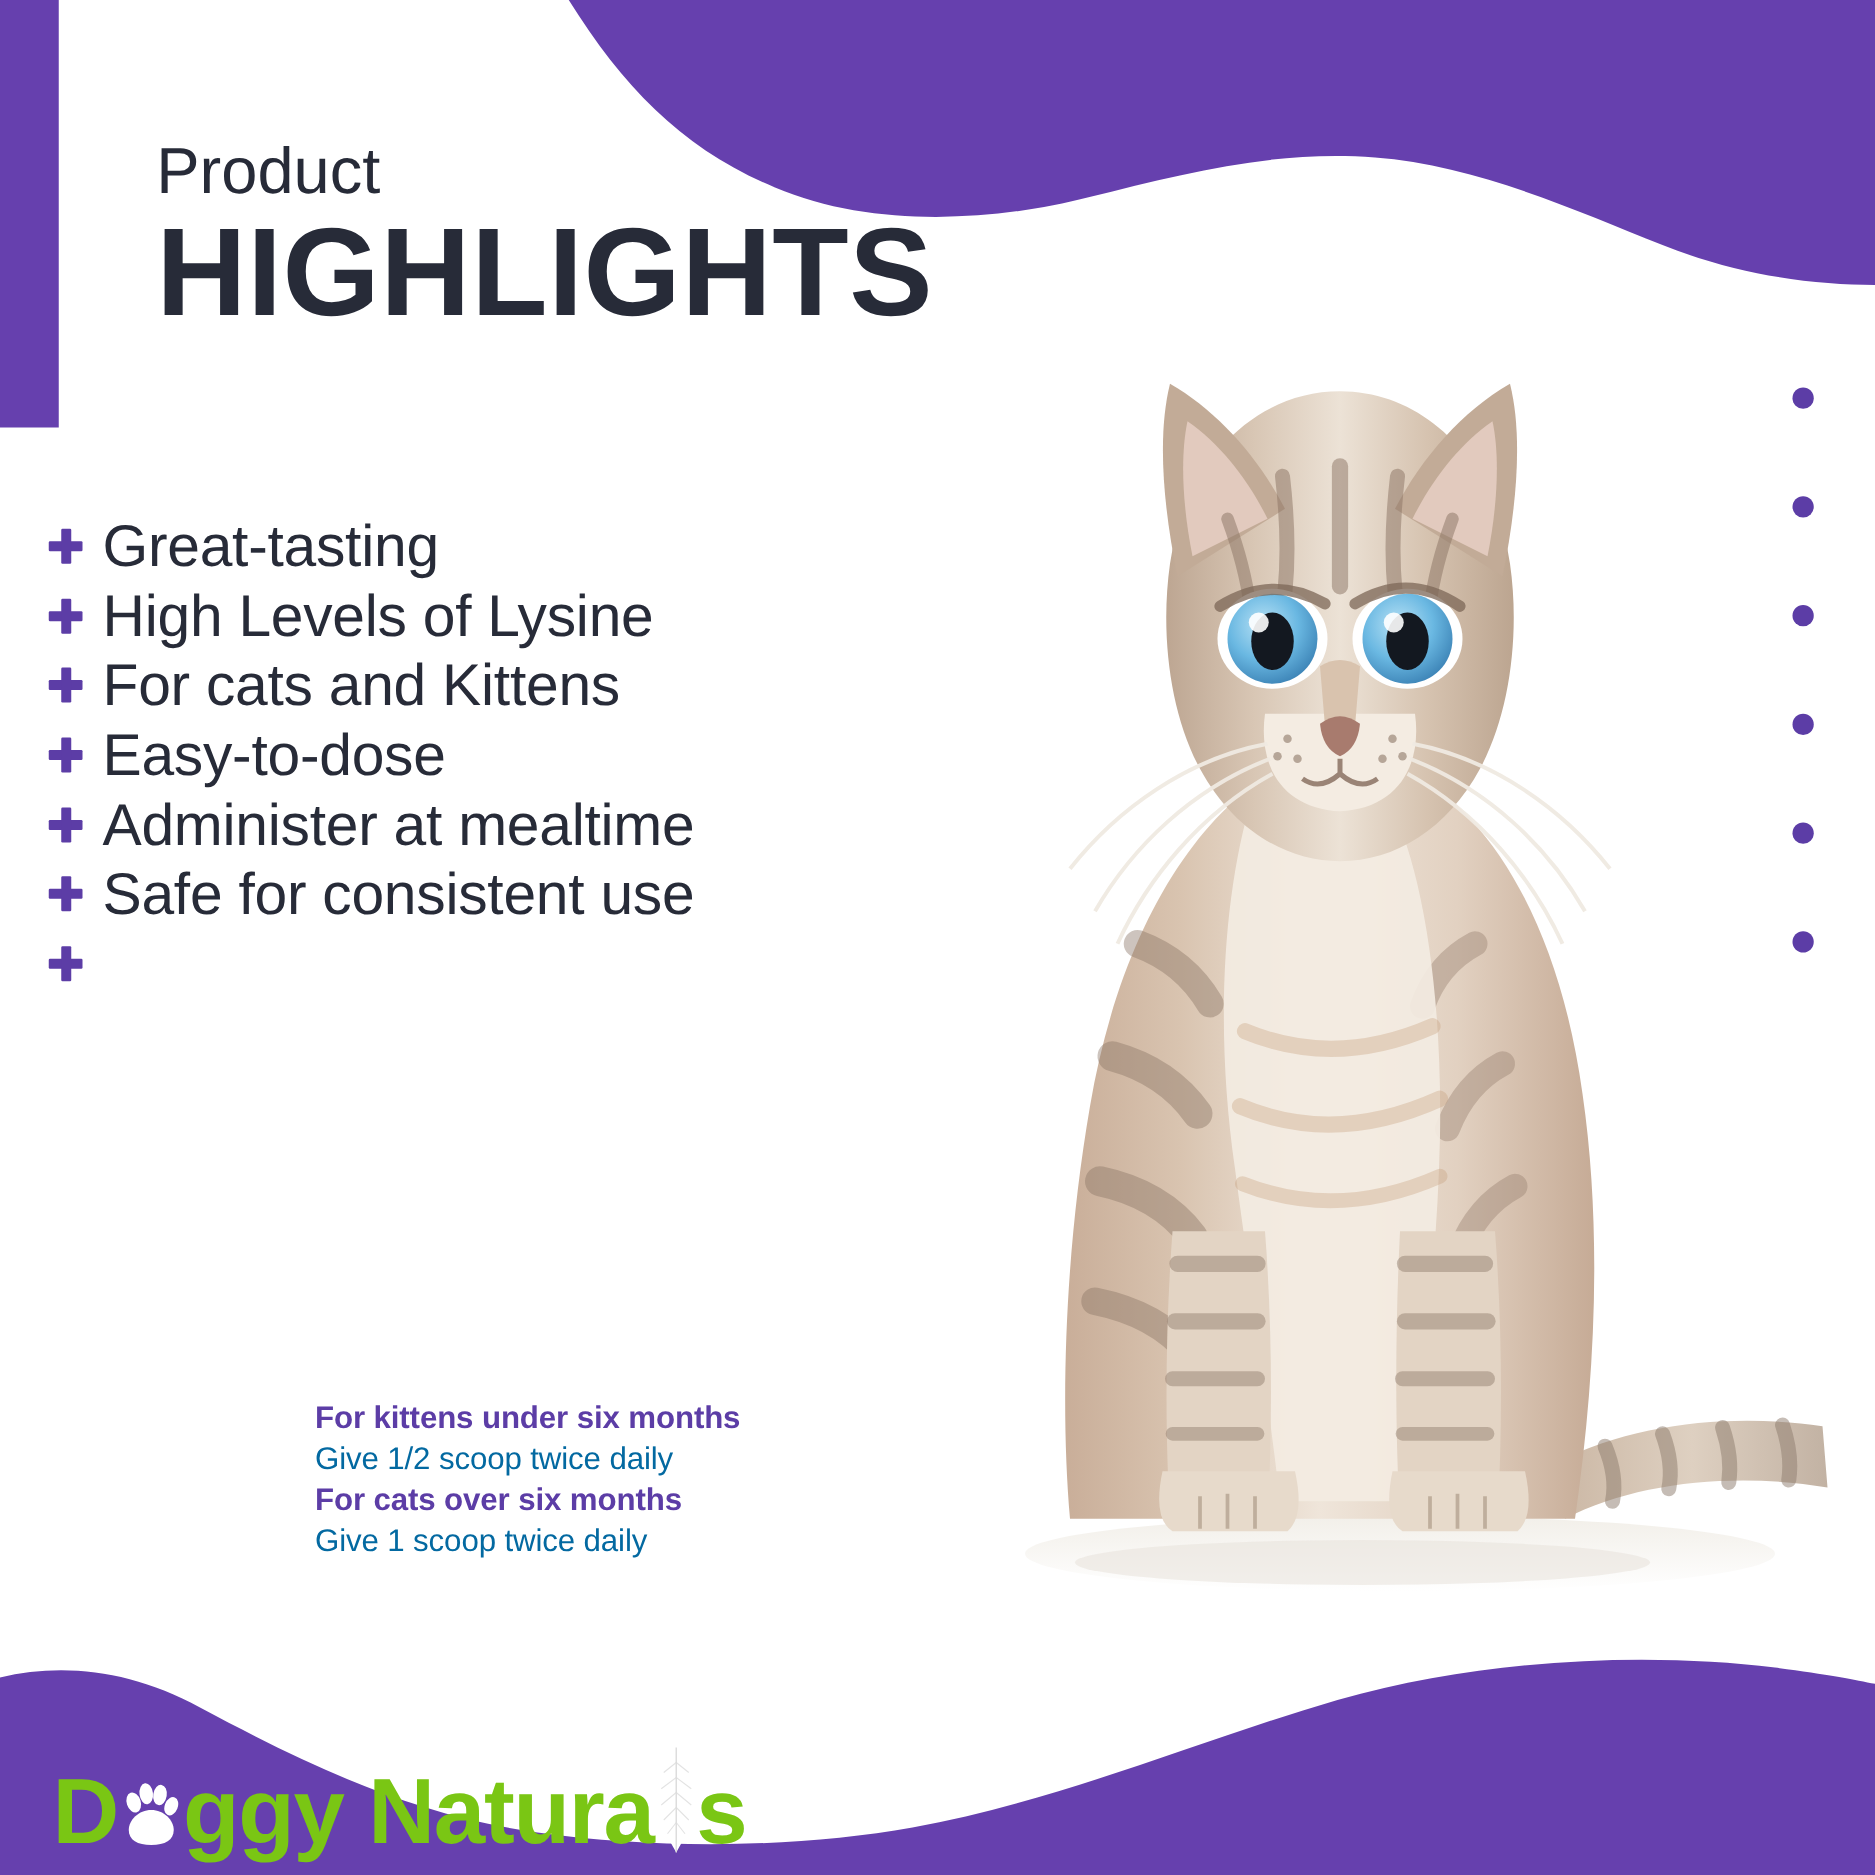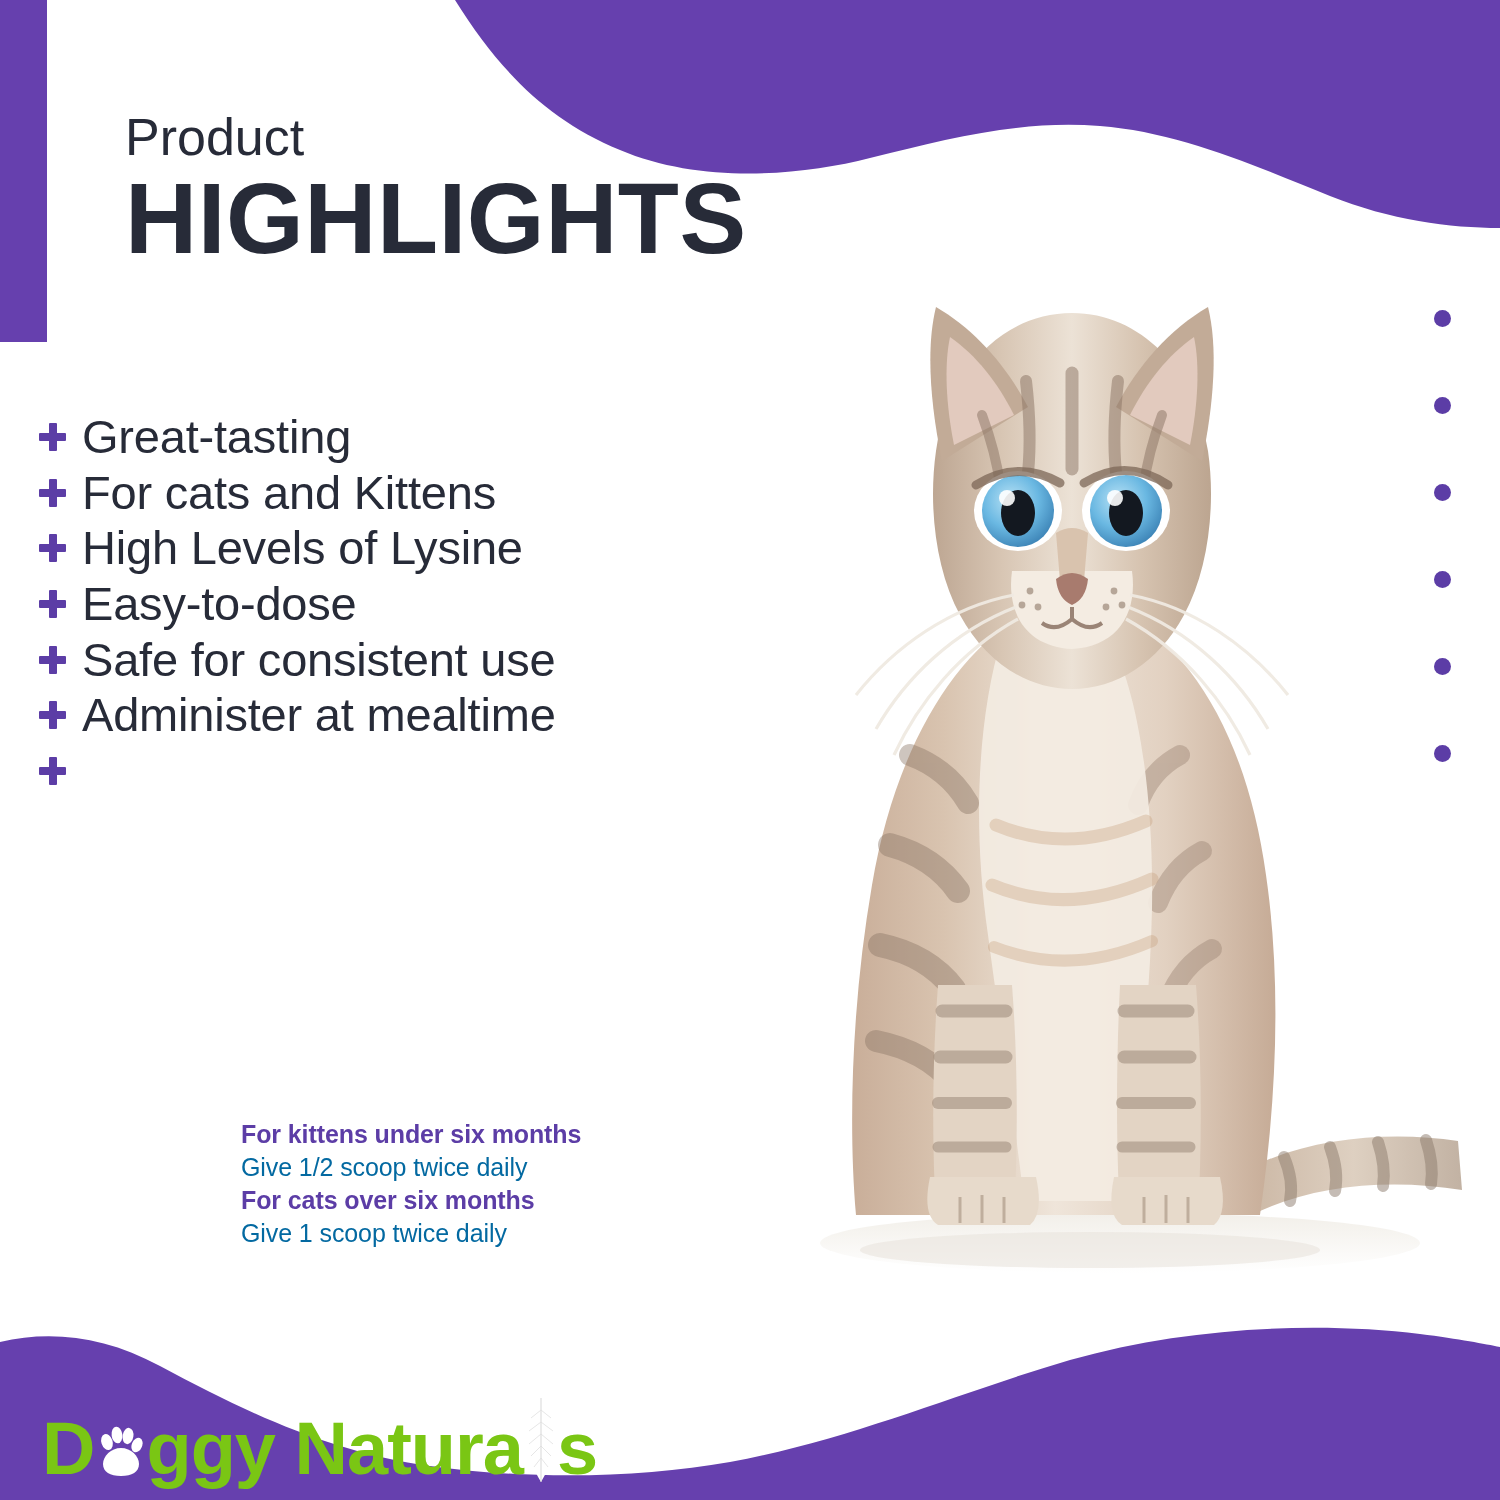--- a/index.html
+++ b/index.html
@@ -97,21 +97,21 @@
     font-size: 47px;
     font-weight: 400;
     color: #272b38;
     line-height: 1.12;
     letter-spacing: -0.2px;
   }
 
   
   .dosage {
     position: absolute;
-    left: 241px;
+    left: 252px;
     top: 1118px;
     z-index: 5;
   }
   .dose-head {
     font-size: 25px;
     font-weight: 700;
     color: #5c3da6;
     line-height: 1.32;
     letter-spacing: -0.1px;
   }
@@ -381,37 +381,37 @@
   <div class="dot" style="left:1434px; top:658px;"></div>
   <div class="dot" style="left:1434px; top:745px;"></div>
 
   <div class="bullets">
     <div class="bullet-row">
       <span class="plus-icon"></span>
       <span class="bullet-text">Great-tasting</span>
     </div>
     <div class="bullet-row">
       <span class="plus-icon"></span>
+      <span class="bullet-text">High Levels of Lysine</span>
+    </div>
+    <div class="bullet-row">
+      <span class="plus-icon"></span>
       <span class="bullet-text">For cats and Kittens</span>
     </div>
     <div class="bullet-row">
       <span class="plus-icon"></span>
-      <span class="bullet-text">High Levels of Lysine</span>
-    </div>
-    <div class="bullet-row">
-      <span class="plus-icon"></span>
       <span class="bullet-text">Easy-to-dose</span>
     </div>
     <div class="bullet-row">
       <span class="plus-icon"></span>
+      <span class="bullet-text">Administer at mealtime</span>
+    </div>
+    <div class="bullet-row">
+      <span class="plus-icon"></span>
       <span class="bullet-text">Safe for consistent use</span>
-    </div>
-    <div class="bullet-row">
-      <span class="plus-icon"></span>
-      <span class="bullet-text">Administer at mealtime</span>
     </div>
     <div class="bullet-row">
       <span class="plus-icon"></span>
     </div>
   </div>
 
   <div class="dosage">
     <div class="dose-head">For kittens under six months</div>
     <div class="dose-line">Give 1/2 scoop twice daily</div>
     <div class="dose-head">For cats over six months</div>

